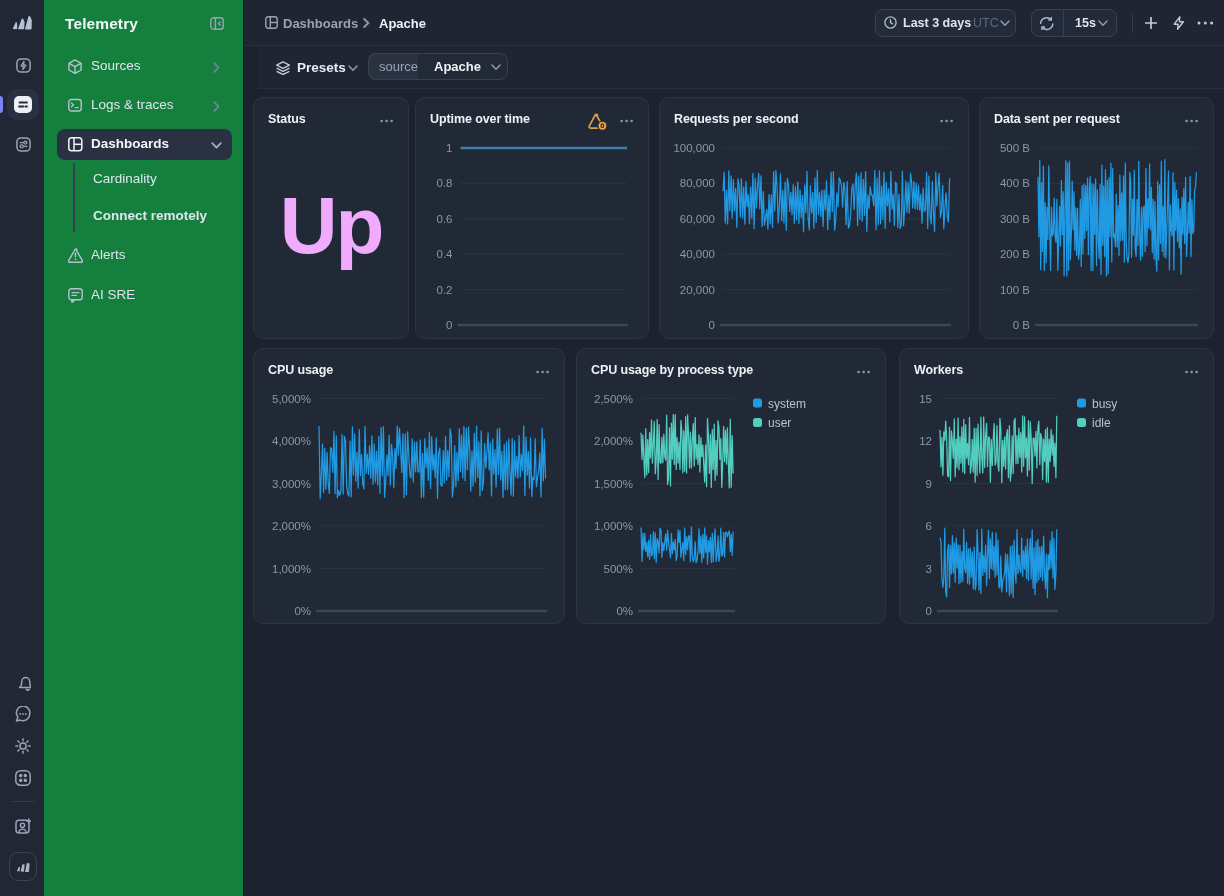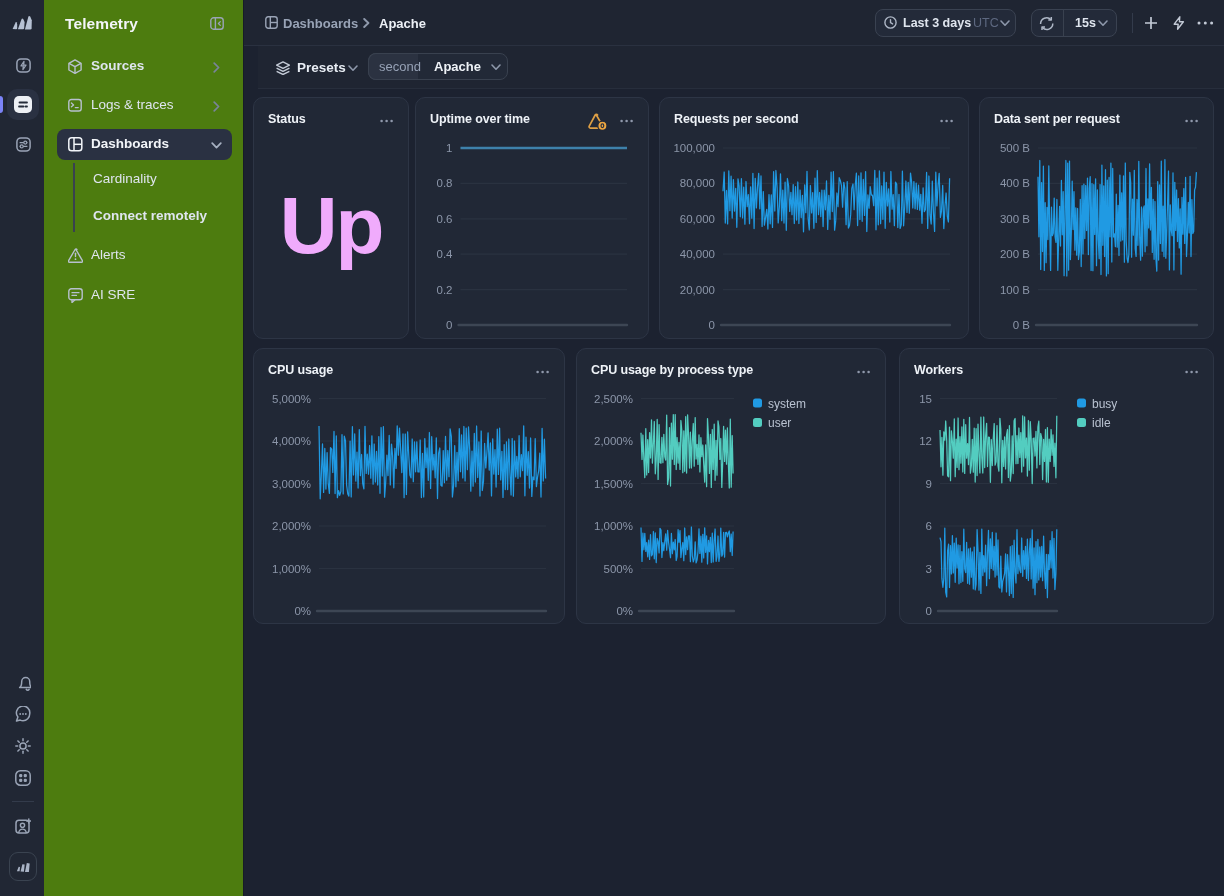--- a/index.html
+++ b/index.html
@@ -1,17 +1,17 @@
 <!DOCTYPE html>
 <html><head><meta charset="utf-8"><title>Telemetry</title>
 <style>
 * { margin:0; padding:0; box-sizing:border-box; }
 html,body { width:1224px; height:896px; background:#1c2230; font-family:"Liberation Sans", sans-serif; overflow:hidden; }
 #rail { position:absolute; left:0; top:0; width:44px; height:896px; background:#212734; }
-#side { position:absolute; left:44px; top:0; width:200px; height:896px; background:#4d7c0f; border-right:1px solid #171c27; }
+#side { position:absolute; left:44px; top:0; width:200px; height:896px; background:#15803d; border-right:1px solid #171c27; }
 #topbar { position:absolute; left:244px; top:0; width:980px; height:46px; background:#1f2532; border-bottom:1px solid #2a3140; }
 #presetsbar { position:absolute; left:258px; top:46px; width:980px; height:43px; background:#1f2532; border-bottom:1px solid #272e3c;text-align:center; }
 .btn { position:absolute; background:#232a39; border:1px solid #3a4251; border-radius:8px; }
 .card { position:absolute; background:#212836; border:1px solid #2d3545; border-radius:10px; }
 .ctitle { position:absolute; left:14px; top:13.5px; font-size:12.5px; font-weight:600; color:#eef2f7; letter-spacing:-0.1px; }
 .cmenu { position:absolute; right:13px; }
 </style></head>
 <body>
 <div id="rail">
     <svg style="position:absolute;left:12px;top:14px" width="20" height="17" viewBox="0 0 20 17">
@@ -81,21 +81,21 @@
     <svg style="position:absolute;left:166px;top:17px" width="14" height="13" viewBox="0 0 14 13">
       <rect x="0.8" y="0.8" width="12.4" height="11.4" rx="2.8" fill="none" stroke="#9aa4b6" stroke-width="1.4"></rect>
       <line x1="5.4" y1="0.8" x2="5.4" y2="12.2" stroke="#9aa4b6" stroke-width="1.4"></line>
       <path d="M10.3 4.6 L8.4 6.5 L10.3 8.4" fill="none" stroke="#9aa4b6" stroke-width="1.3" stroke-linecap="round" stroke-linejoin="round"></path>
     </svg>
     <div style="position:absolute;left:13px;top:128.5px;width:175px;height:31.5px;background:#2a3142;border-radius:8px"></div>
     <svg style="position:absolute;left:24px;top:59px" width="15" height="15" viewBox="0 0 15 15">
       <path d="M7 0.9 L13.1 4.3 V11 L7 14.4 L0.9 11 V4.3 Z" fill="none" stroke="#b7c0ce" stroke-width="1.4" stroke-linejoin="round"></path>
       <path d="M1.1 4.4 L7 7.7 L12.9 4.4 M7 7.7 V14.2" fill="none" stroke="#b7c0ce" stroke-width="1.4"></path>
     </svg>
-    <div style="position:absolute;left:47px;top:58px;font-size:13.5px;font-weight:700;color:#dfe5ef">Sources</div>
+    <div style="position:absolute;left:47px;top:58px;font-size:13.5px;font-weight:400;color:#dfe5ef">Sources</div>
     <svg style="position:absolute;left:169px;top:62px" width="7" height="11" viewBox="0 0 7 11">
       <path d="M1.2 1.2 L5.6 5.5 L1.2 9.8" fill="none" stroke="#79849a" stroke-width="1.7" stroke-linecap="round" stroke-linejoin="round"></path>
     </svg>
     <svg style="position:absolute;left:24px;top:98px" width="15" height="15" viewBox="0 0 15 15">
       <rect x="0.8" y="1.5" width="12.4" height="11.5" rx="2.6" fill="none" stroke="#b7c0ce" stroke-width="1.4"></rect>
       <path d="M3.4 5 L5.6 6.9 L3.4 8.8" fill="none" stroke="#b7c0ce" stroke-width="1.3" stroke-linecap="round" stroke-linejoin="round"></path>
       <line x1="7.3" y1="9.6" x2="10.2" y2="9.6" stroke="#b7c0ce" stroke-width="1.3" stroke-linecap="round"></line>
     </svg>
     <div style="position:absolute;left:47px;top:97px;font-size:13.5px;font-weight:500;color:#dfe5ef">Logs &amp; traces</div>
     <svg style="position:absolute;left:169px;top:101px" width="7" height="11" viewBox="0 0 7 11">
@@ -174,21 +174,21 @@
     <svg style="position:absolute;left:18px;top:14.5px" width="14" height="14" viewBox="0 0 14 14">
       <path d="M7 0.9 L13.4 4.1 L7 7.3 L0.6 4.1 Z" fill="none" stroke="#c3cad6" stroke-width="1.4" stroke-linejoin="round"></path>
       <path d="M0.6 7.2 L7 10.4 L13.4 7.2 M0.6 10.3 L7 13.5 L13.4 10.3" fill="none" stroke="#c3cad6" stroke-width="1.4" stroke-linejoin="round"></path>
     </svg>
     <div style="position:absolute;left:39px;top:14px;font-size:13.5px;font-weight:600;color:#e8edf4">Presets</div>
     <svg style="position:absolute;left:90px;top:18.5px" width="10" height="7" viewBox="0 0 10 7">
       <path d="M1 1 L5 5.2 L9 1" fill="none" stroke="#8d97aa" stroke-width="1.6" stroke-linecap="round" stroke-linejoin="round"></path>
     </svg>
     <div style="position:absolute;left:110px;top:7px;width:140px;height:27px;border:1px solid #39414f;border-radius:8px;background:#222937"></div>
     <div style="position:absolute;left:110px;top:7px;width:50px;height:27px;background:#2b3241;border-radius:8px 0 0 8px;border:1px solid #39414f;border-right:none;box-sizing:border-box"></div>
-    <div style="position:absolute;left:121px;top:13px;font-size:13px;color:#97a2b6">second</div>
+    <div style="position:absolute;left:121px;top:13px;font-size:13px;color:#97a2b6">source</div>
     <div style="position:absolute;left:176px;top:13px;font-size:13px;font-weight:bold;color:#eff3f8">Apache</div>
     <svg style="position:absolute;left:233px;top:17.5px" width="10" height="7" viewBox="0 0 10 7">
       <path d="M1 1 L5 5.2 L9 1" fill="none" stroke="#8d97aa" stroke-width="1.6" stroke-linecap="round" stroke-linejoin="round"></path>
     </svg>
   </div>
 <div class="card" style="left:253px;top:97px;width:156px;height:242px">
     <div class="ctitle">Status</div>
     <svg class="cmenu" style="top:19px" width="16" height="8" viewBox="0 0 16 8">
       <circle cx="2.6" cy="4" r="1.3" fill="#8f98ab"></circle>
       <circle cx="7.6" cy="4" r="1.3" fill="#8f98ab"></circle>

